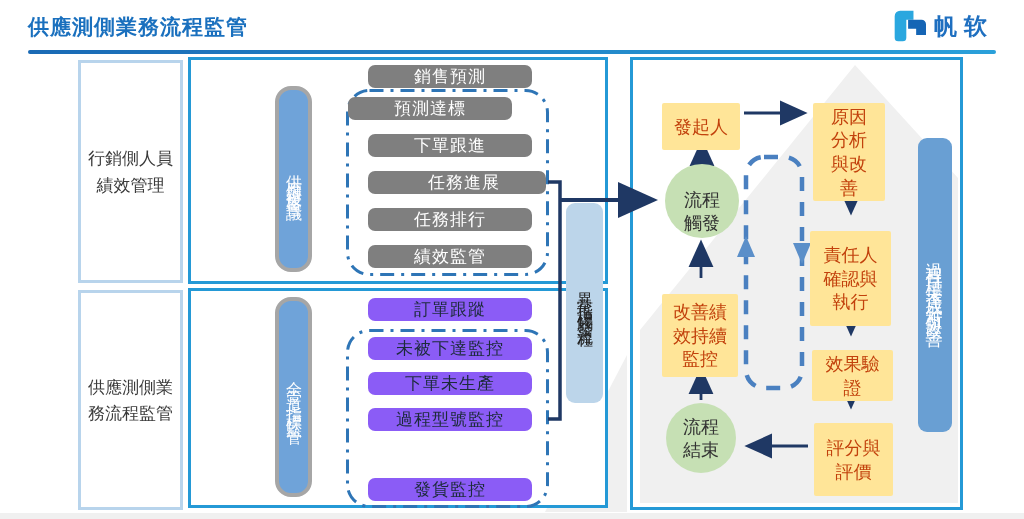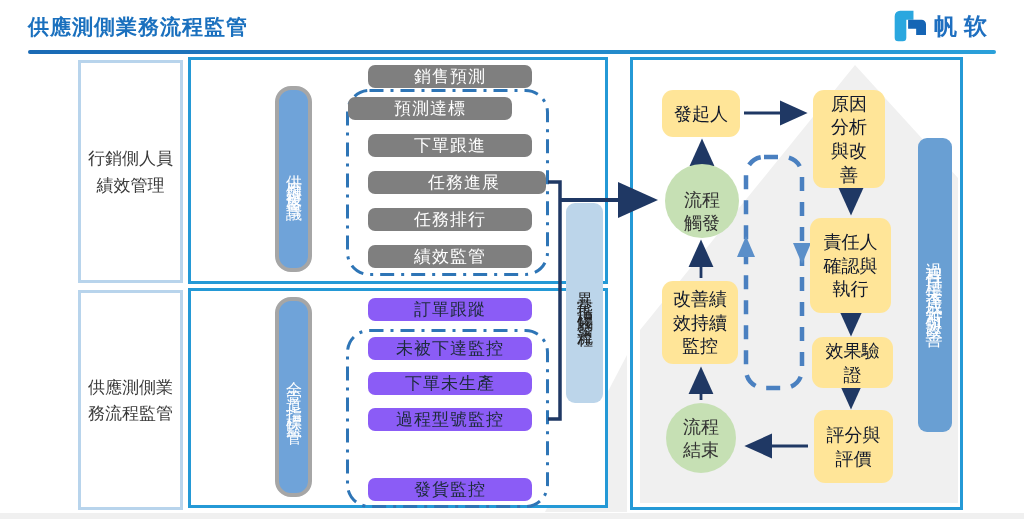--- a/index.html
+++ b/index.html
@@ -39,23 +39,23 @@
       display:flex;align-items:center;justify-content:center;font-size:17px;letter-spacing:1px;}
   .ibox.gray{background:#7f7f7f;color:#ffffff;}
   .ibox.steel{background:#8b5cf6;color:#1c2b3a;}
 
   
   .conn-label{position:absolute;left:566px;top:203px;width:37px;height:200px;background:#bcd5ea;
       border-radius:9px;display:flex;align-items:center;justify-content:center;}
   .conn-label span{writing-mode:vertical-rl;text-orientation:upright;font-size:16px;color:#222;letter-spacing:6px;}
 
   
-  .fnode{position:absolute;background:#ffe598;border-radius:11px;color:#0f172a;
+  .fnode{position:absolute;background:#ffe598;border-radius:2px;color:#c2410c;
       display:flex;align-items:center;justify-content:center;text-align:center;
-      font-size:18px;line-height:1.32;}
+      font-size:18px;line-height:1.32;margin-top:13px;}
   .fcircle{position:absolute;background:#c6e0b4;border-radius:50%;color:#333;
       display:flex;align-items:center;justify-content:center;text-align:center;
       font-size:18px;line-height:1.3;}
   .fside{position:absolute;left:918px;top:138px;width:34px;height:294px;background:#699fd3;
       border-radius:9px;display:flex;align-items:center;justify-content:center;}
   .fside span{writing-mode:vertical-rl;text-orientation:upright;color:#ffffff;font-size:17px;letter-spacing:6px;}
 
   .wrapbox{padding:0 11px;box-sizing:border-box;}
 
   .bottom-strip{position:absolute;left:0;top:513px;width:1024px;height:6px;background:#f0f0f0;}

